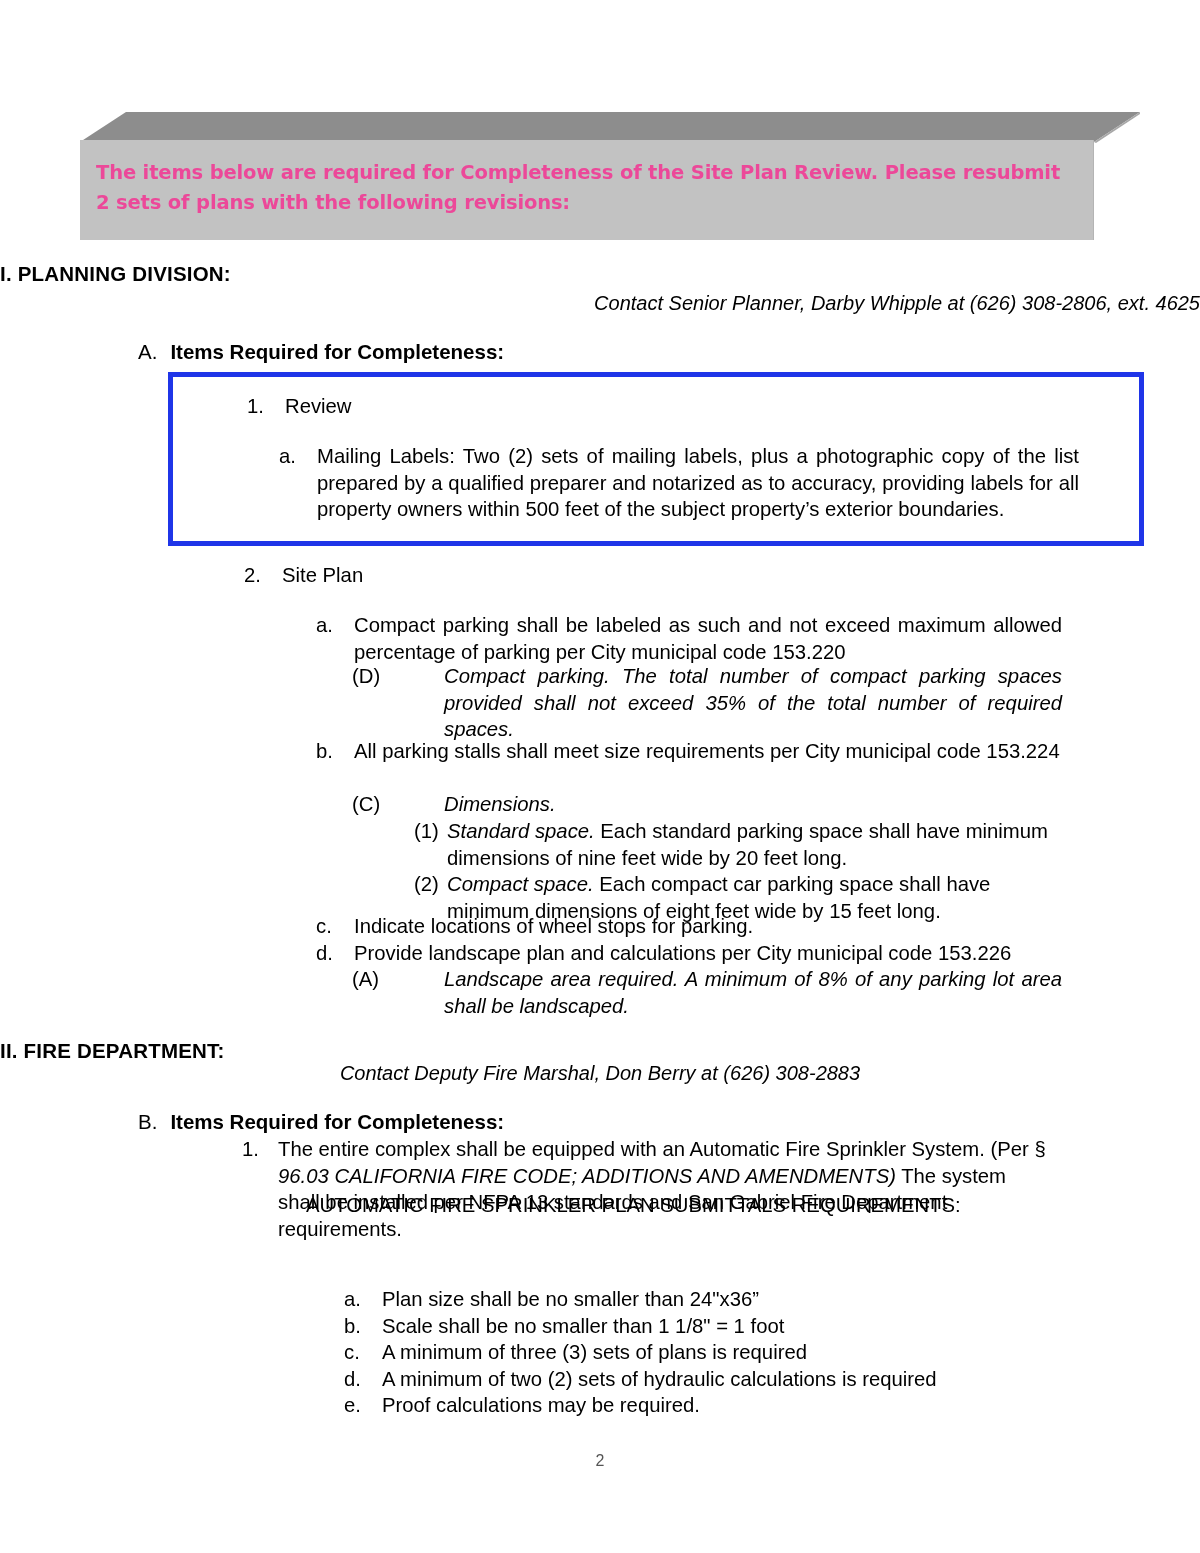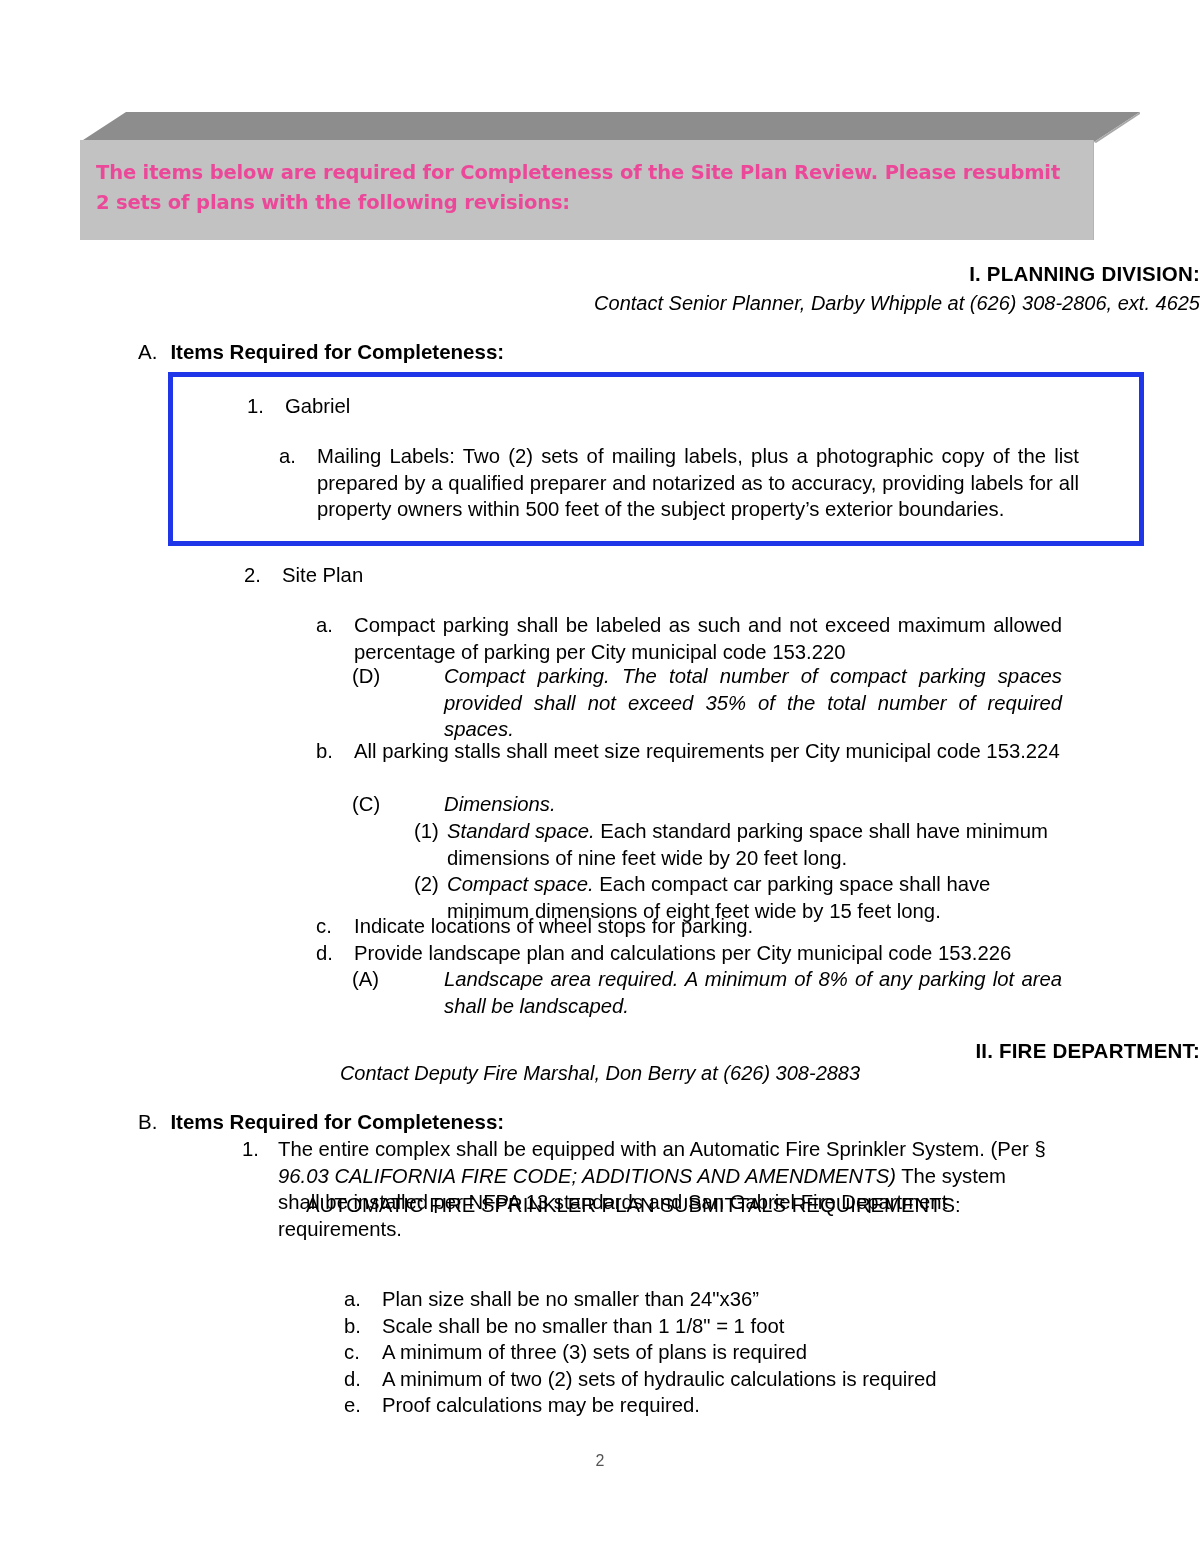--- a/index.html
+++ b/index.html
@@ -50,21 +50,21 @@
     font-family: "DejaVu Sans", sans-serif;
     font-weight: bold;
     font-size: 19.5px;
     line-height: 30px;
     letter-spacing: -0.15px;
     color: #ec4899;
   }
   .sec-title {
     position: absolute;
     width: 1200px;
-    text-align: right;
+    text-align: left;
     font-weight: bold;
     font-size: 20.5px;
     letter-spacing: 0.2px;
   }
   .sec-sub {
     position: absolute;
     width: 1200px;
     text-align: center;
     font-style: italic;
     font-size: 20px;
@@ -137,21 +137,21 @@
 <div class="sec-sub" style="top:292px;text-align:right;">Contact Senior Planner, Darby Whipple at (626) 308-2806, ext. 4625</div>
 
 <div class="hdr-ab" style="left:138px; top:340px;">
   <span class="ltr">A.</span><span class="lbl">Items Required for Completeness:</span>
 </div>
 
 <div class="bluebox">
   <div class="blk" style="left:74px; top:16px; width:840px;">
     <div class="row">
       <span class="mk">1.</span>
-      <span>Gabriel</span>
+      <span>Review</span>
     </div>
   </div>
   <div class="blk just" style="left:106px; top:66px; width:800px;">
     <div class="row">
       <span class="mk">a.</span>
       <span>Mailing Labels: Two (2) sets of mailing labels, plus a photographic copy of the list prepared by a qualified preparer and notarized as to accuracy, providing labels for all property owners within 500 feet of the subject property’s exterior boundaries.</span>
     </div>
   </div>
 </div>
 

